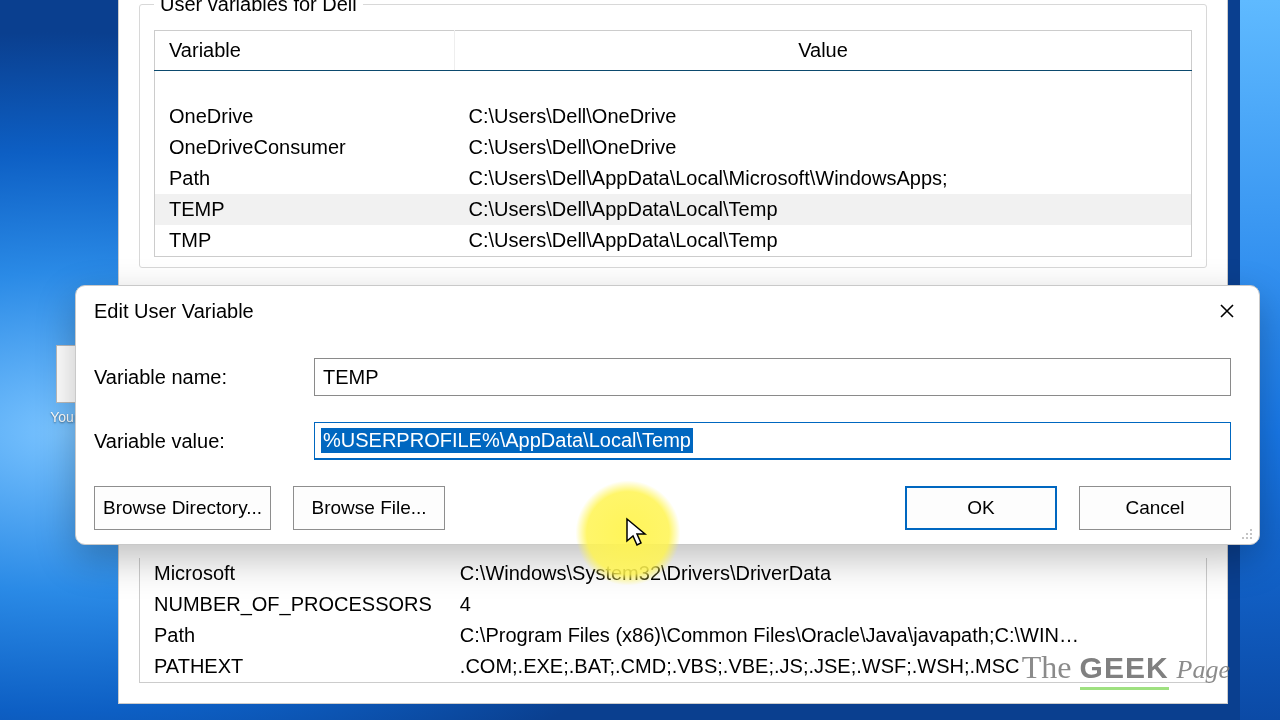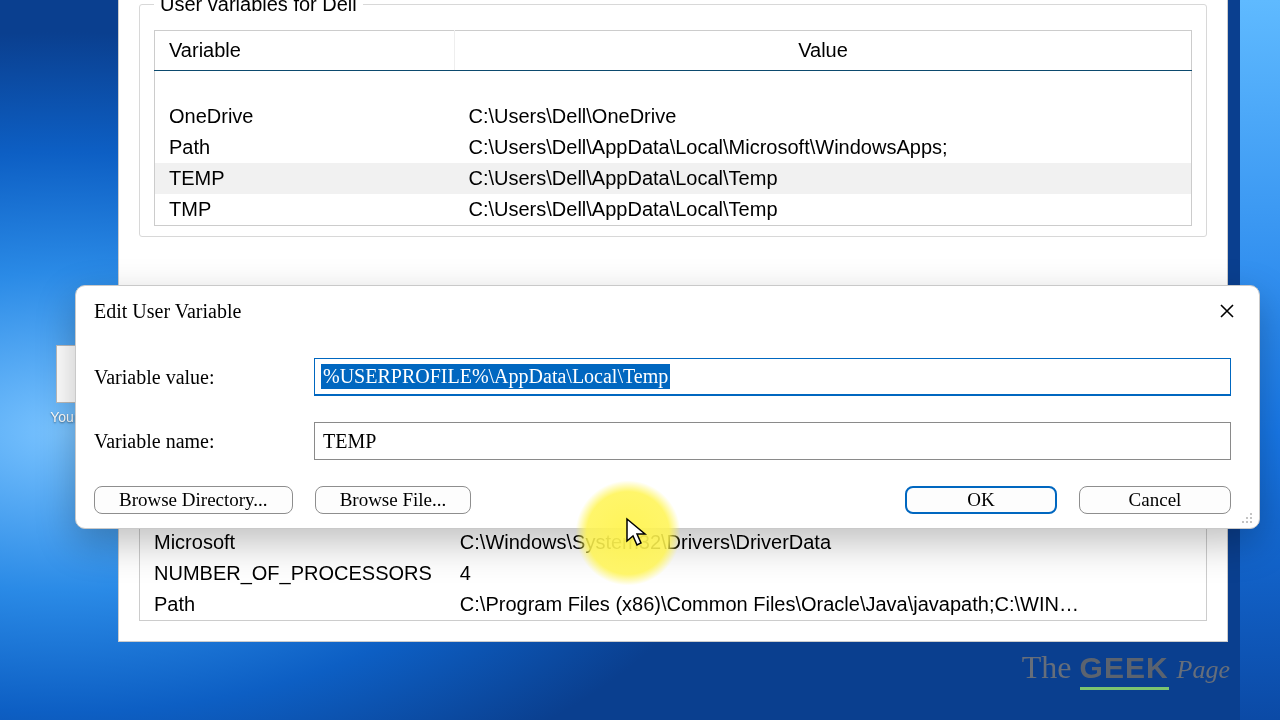--- a/index.html
+++ b/index.html
@@ -101,21 +101,20 @@
   
   .modal {
     position: absolute;
     left: 75px; top: 285px;
     width: 1185px;
     background: #fff;
     border: 1px solid #c9c9c9;
     border-radius: 10px;
     box-shadow: 0 14px 38px rgba(0,0,0,.25);
     padding: 0 0 14px 0;
-    font-family: Liberation Serif, serif;
   }
   .modal-titlebar {
     display: flex; align-items: center; justify-content: space-between;
     padding: 10px 14px 4px 18px;
     font-size: 20px;
   }
   .close-btn {
     width: 36px; height: 30px; display: flex; align-items: center; justify-content: center;
     font-size: 22px; cursor: pointer; color: #000;
   }
@@ -145,28 +144,28 @@
     border: 1px solid #0067c0;
     border-bottom: 2px solid #0067c0;
     padding: 4px 6px; display: flex; align-items: center;
   }
   .btn-row {
     display: flex; gap: 22px; padding: 0 28px 0 18px;
     margin-top: 18px;
   }
   .spacer-flex { flex: 1; }
   .win-btn {
-    min-width: 152px; height: 28px;
+    min-width: 152px; height: 44px;
     background: #fdfdfd;
     border: 1px solid #8e8e8e;
-    border-radius: 8px;
+    border-radius: 0;
     font-size: 19px;
     font-family: inherit;
     cursor: pointer;
-    padding: 0 24px;
+    padding: 0 8px;
   }
   .win-btn.primary {
     border: 2px solid #0067c0;
     color: #000;
   }
   .resize-grip {
     position: absolute; right: 6px; bottom: 4px;
     width: 14px; height: 14px;
     color: #b0b0b0;
   }
@@ -232,20 +231,24 @@
       <tbody>
         <tr class="spacer">
             <td></td>
             <td></td>
           </tr>
         <tr>
             <td>OneDrive</td>
             <td>C:\Users\Dell\OneDrive</td>
           </tr>
         <tr>
+            <td>OneDriveConsumer</td>
+            <td>C:\Users\Dell\OneDrive</td>
+          </tr>
+        <tr>
             <td>Path</td>
             <td>C:\Users\Dell\AppData\Local\Microsoft\WindowsApps;</td>
           </tr>
         <tr class="highlight">
             <td>TEMP</td>
             <td>C:\Users\Dell\AppData\Local\Temp</td>
           </tr>
         <tr>
             <td>TMP</td>
             <td>C:\Users\Dell\AppData\Local\Temp</td>
@@ -260,44 +263,48 @@
           <td>Microsoft</td>
           <td>C:\Windows\System32\Drivers\DriverData</td>
         </tr>
       <tr>
           <td>NUMBER_OF_PROCESSORS</td>
           <td>4</td>
         </tr>
       <tr>
           <td>Path</td>
           <td>C:\Program Files (x86)\Common Files\Oracle\Java\javapath;C:\WIN…</td>
+        </tr>
+      <tr>
+          <td>PATHEXT</td>
+          <td>.COM;.EXE;.BAT;.CMD;.VBS;.VBE;.JS;.JSE;.WSF;.WSH;.MSC</td>
         </tr>
     </tbody>
   </table>
 </div>
 
 <div class="modal">
   <div class="modal-titlebar">
     <span>Edit User Variable</span>
     <div class="close-btn">
       <svg width="16" height="16" viewBox="0 0 16 16">
           <path d="M2 2 L14 14 M14 2 L2 14" stroke="#000" stroke-width="1.6" fill="none"></path>
         </svg>
     </div>
   </div>
   <div class="form-body">
     <div class="form-row">
+      <label>Variable name:</label>
+      <input class="txt-input" type="text" value="TEMP" style="">
+    </div>
+    <div class="form-row">
       <label>Variable value:</label>
       <div class="value-field">
         <span class="selected-text">%USERPROFILE%\AppData\Local\Temp</span>
       </div>
-    </div>
-    <div class="form-row">
-      <label>Variable name:</label>
-      <input class="txt-input" type="text" value="TEMP" style="">
     </div>
   </div>
   <div class="btn-row">
     <button class="win-btn">Browse Directory...</button>
     <button class="win-btn">Browse File...</button>
     <div class="spacer-flex"></div>
     <button class="win-btn primary">OK</button>
     <button class="win-btn">Cancel</button>
   </div>
   <div class="resize-grip">

